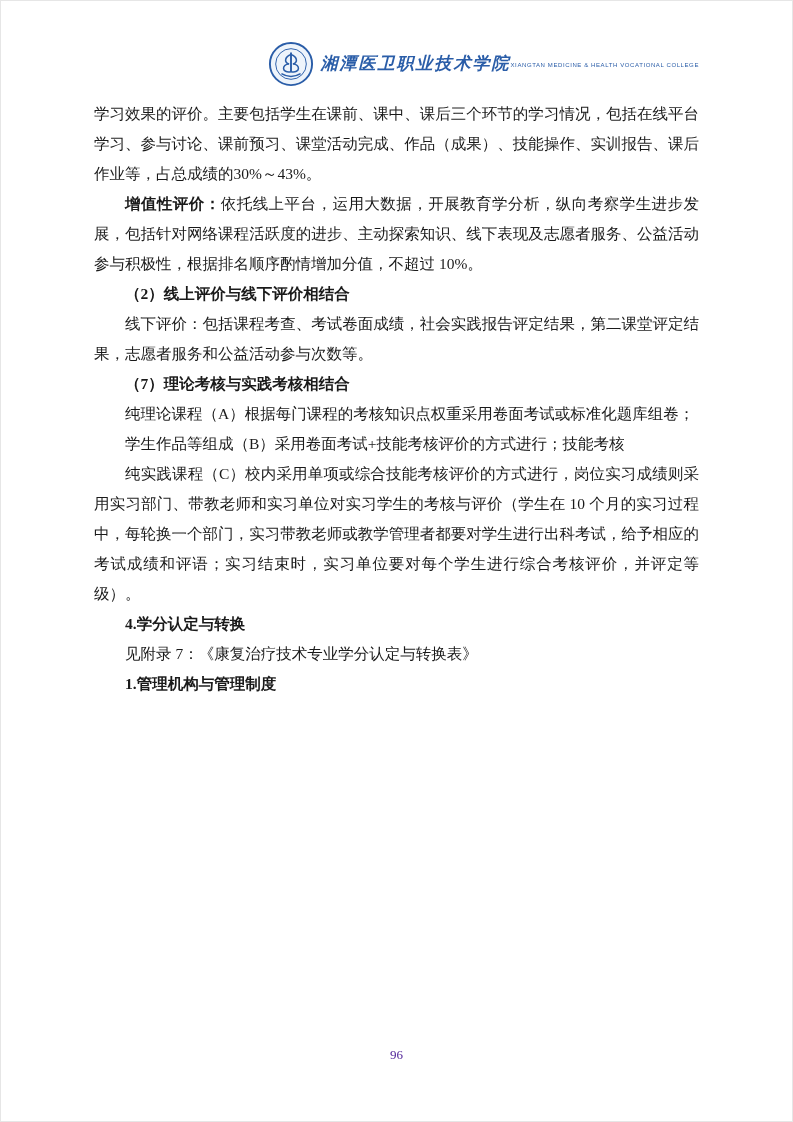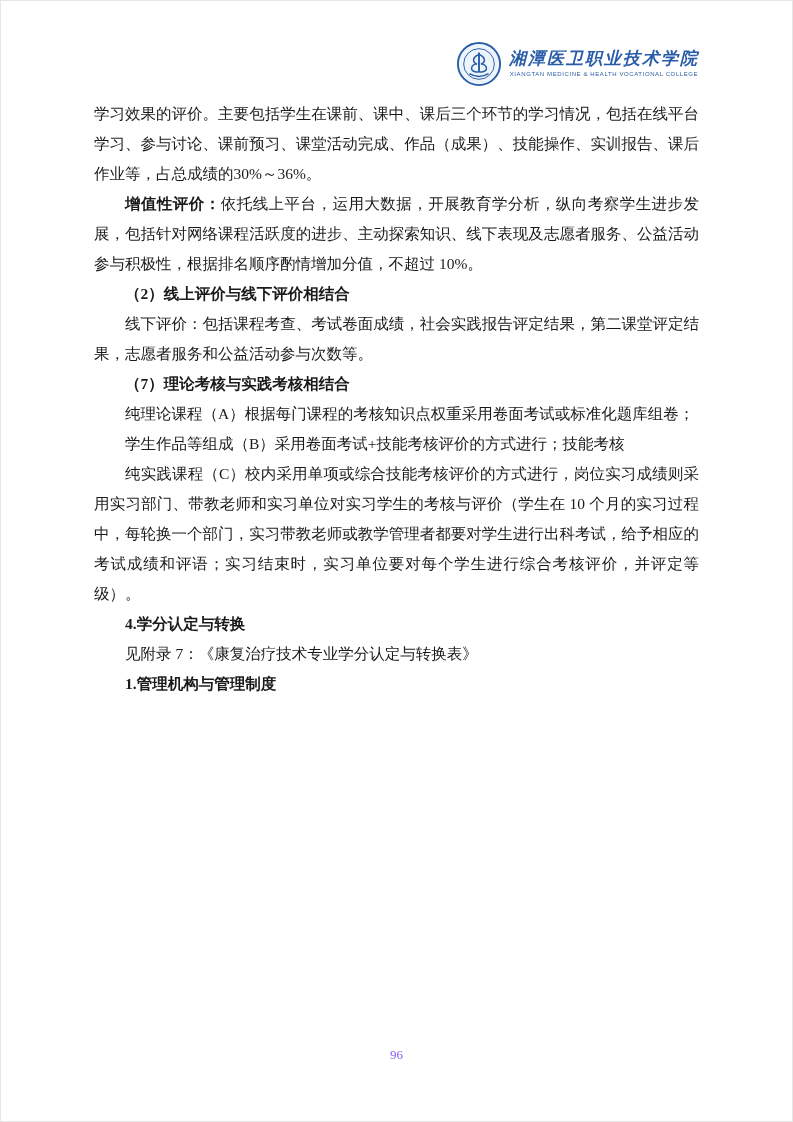--- a/index.html
+++ b/index.html
@@ -28,21 +28,21 @@
     height: 58px;
     margin-bottom: 6px;
   }
   .logo {
     display: flex;
     align-items: center;
     gap: 7px;
   }
   .logo-text {
     display: flex;
-    flex-direction: column;
+    flex-direction: row;
     align-items: center;
     line-height: 1.1;
   }
   .logo-cn {
     color: #2a5da8;
     font-weight: 700;
     font-style: italic;
     font-size: 17px;
     letter-spacing: 2px;
     white-space: nowrap;
@@ -76,21 +76,21 @@
     font-weight: 700;
     margin-top: 8px;
   }
   .page-footer {
     position: absolute;
     left: 0;
     right: 0;
     bottom: 58px;
     text-align: center;
     font-size: 13px;
-    color: #8b5cf6;
+    color: #4c1d95;
   }
 </style>
 </head>
 <body>
 
 <div class="page">
 
   <header class="page-header">
     <div class="logo">
       <svg viewBox="0 0 48 48" width="46" height="46" aria-hidden="true">
@@ -102,21 +102,21 @@
         <path d="M14 34 q10 6 20 0" fill="none" stroke="#2a5da8" stroke-width="1.6"></path>
       </svg>
       <div class="logo-text">
         <div class="logo-cn">湘潭医卫职业技术学院</div>
         <div class="logo-en">XIANGTAN MEDICINE &amp; HEALTH VOCATIONAL COLLEGE</div>
       </div>
     </div>
   </header>
 
   <main class="doc-body">
-    <p class="para noindent">学习效果的评价。主要包括学生在课前、课中、课后三个环节的学习情况，包括在线平台学习、参与讨论、课前预习、课堂活动完成、作品（成果）、技能操作、实训报告、课后作业等，占总成绩的30%～36%。</p>
+    <p class="para noindent">学习效果的评价。主要包括学生在课前、课中、课后三个环节的学习情况，包括在线平台学习、参与讨论、课前预习、课堂活动完成、作品（成果）、技能操作、实训报告、课后作业等，占总成绩的30%～43%。</p>
     <p class="para"><span class="bold-lead">增值性评价：</span><span>依托线上平台，运用大数据，开展教育学分析，纵向考察学生进步发展，包括针对网络课程活跃度的进步、主动探索知识、线下表现及志愿者服务、公益活动参与积极性，根据排名顺序酌情增加分值，不超过 10%。</span></p>
     <p class="para heading">（2）线上评价与线下评价相结合</p>
     <p class="para">线下评价：包括课程考查、考试卷面成绩，社会实践报告评定结果，第二课堂评定结果，志愿者服务和公益活动参与次数等。</p>
     <p class="para heading">（7）理论考核与实践考核相结合</p>
     <p class="para">纯理论课程（A）根据每门课程的考核知识点权重采用卷面考试或标准化题库组卷；</p>
     <p class="para">学生作品等组成（B）采用卷面考试+技能考核评价的方式进行；技能考核</p>
     <p class="para">纯实践课程（C）校内采用单项或综合技能考核评价的方式进行，岗位实习成绩则采用实习部门、带教老师和实习单位对实习学生的考核与评价（学生在 10 个月的实习过程中，每轮换一个部门，实习带教老师或教学管理者都要对学生进行出科考试，给予相应的考试成绩和评语；实习结束时，实习单位要对每个学生进行综合考核评价，并评定等级）。</p>
     <p class="para heading">4.学分认定与转换</p>
     <p class="para">见附录 7：《康复治疗技术专业学分认定与转换表》</p>
     <p class="para heading">1.管理机构与管理制度</p>

